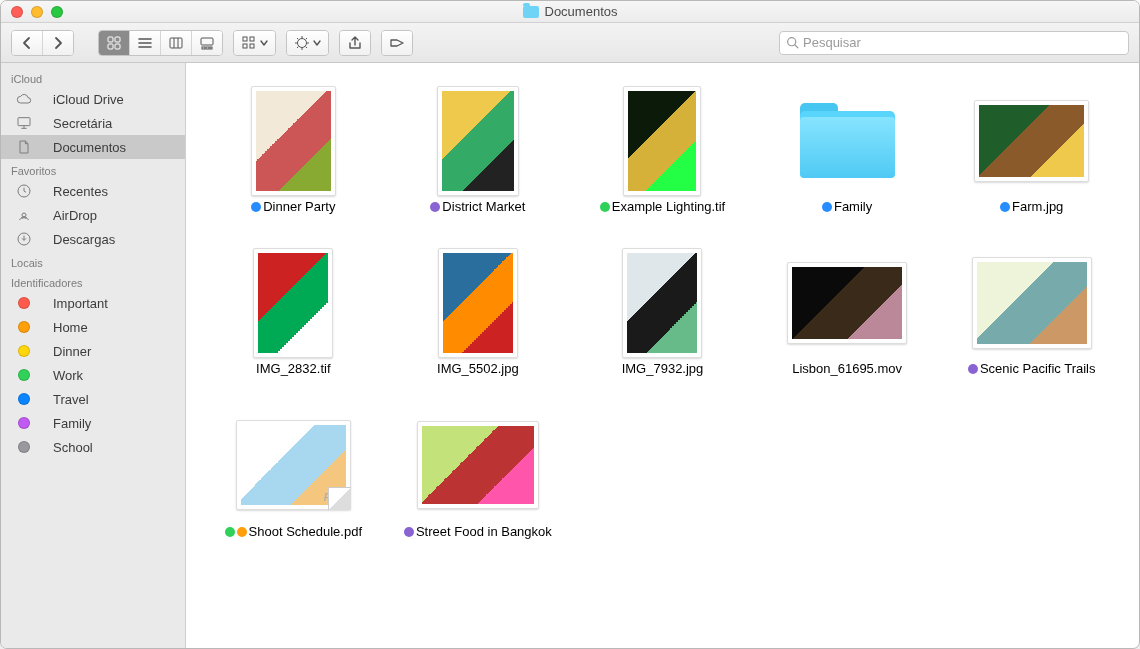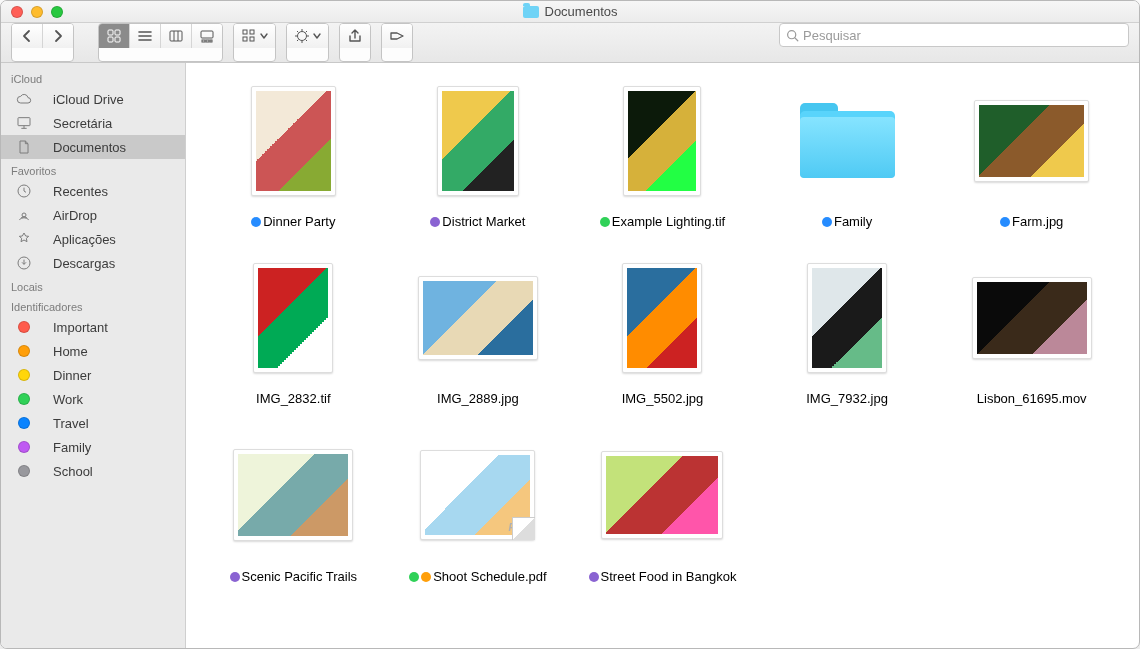--- a/index.html
+++ b/index.html
@@ -20,21 +20,21 @@
   .traffic { display:flex; gap:8px; padding-left:10px; }
   .traffic .dot { width:12px; height:12px; border-radius:50%; border:.5px solid rgba(0,0,0,.15); }
   .tl-close{background:#ff5f57}.tl-min{background:#febc2e}.tl-max{background:#28c840}
   .title { position:absolute; left:0; right:0; text-align:center; font-size:13px; color:#4a4a4a; display:flex; justify-content:center; align-items:center; gap:6px; pointer-events:none;}
   .title-folder-icon{width:16px;height:12px;border-radius:2px;background:#6fd3f6;position:relative}
   .title-folder-icon:before{content:"";position:absolute;top:-3px;left:0;width:7px;height:3px;background:#6fd3f6;border-radius:2px 2px 0 0}
 
   
   .toolbar {
     height:40px; background:linear-gradient(#f3f3f3,#e7e7e7);
-    border-bottom:1px solid #c8c8c8; display:flex; 
+    border-bottom:1px solid #c8c8c8; display:flex; align-items:center;
     padding:0 10px; gap:10px;
   }
   .tb-group{display:flex;border:1px solid #c4c4c4;border-radius:4px;overflow:hidden;background:#fdfdfd}
   .tb-btn{height:24px;min-width:30px;display:flex;align-items:center;justify-content:center;font-size:13px;color:#555;background:linear-gradient(#fff,#f1f1f1);border-right:1px solid #d5d5d5;padding:0 7px;cursor:default}
   .tb-btn:last-child{border-right:none}
   .tb-btn.active{background:#8b8b8b;color:#fff}
   .tb-spacer{flex:0 0 4px}
   .tb-flex{flex:1}
   .search{display:flex;align-items:center;border:1px solid #c8c8c8;border-radius:4px;background:#fff;height:24px;width:350px;padding:0 6px;color:#9a9a9a}
   .search input{border:none;outline:none;font-size:13px;width:100%;color:#333;background:transparent}
@@ -54,21 +54,21 @@
   .sb-icon{width:18px;height:18px;display:flex;align-items:center;justify-content:center;color:#7c7c7c}
   .sb-icon svg{width:16px;height:16px;stroke:#7c7c7c;fill:none;stroke-width:1.5}
   .tag-dot{width:12px;height:12px;border-radius:50%;border:.5px solid rgba(0,0,0,.15)}
 
   .content{flex:1;overflow:auto;padding:20px 25px}
   .grid{display:grid;grid-template-columns:repeat(5,1fr);gap:30px 20px}
   .item{display:flex;flex-direction:column;align-items:center;text-align:center}
   .thumb-wrap{height:115px;display:flex;align-items:center;justify-content:center}
   .thumb{background:#fff;border:1px solid #ddd;border-radius:2px;box-shadow:0 1px 2px rgba(0,0,0,.15);padding:4px;position:relative}
   .thumb-inner{background:#888;display:block}
-  .label-row{display:flex;align-items:flex-start;justify-content:center;gap:2px;margin-top:16px;font-size:13px;line-height:1.25;max-width:160px}
+  .label-row{display:flex;align-items:flex-start;justify-content:center;gap:2px;margin-top:1px;font-size:13px;line-height:1.25;max-width:160px}
   .label-tags{display:flex;gap:2px;padding-top:3px}
   .label-tag{width:10px;height:10px;border-radius:50%}
   .label-text{color:#000;word-break:break-word}
 
   .folder-thumb{width:95px;height:75px;position:relative}
   .folder-back{position:absolute;inset:8px 0 0 0;background:#59d4fb;border-radius:5px}
   .folder-tab{position:absolute;top:0;left:0;width:38px;height:16px;background:#46c6f0;border-radius:5px 5px 0 0}
   .folder-front{position:absolute;inset:14px 0 0 0;background:linear-gradient(#86e4ff,#4fcaf4);border-radius:4px}
 
   .page-curl::after{
@@ -242,28 +242,20 @@
             <svg viewBox="0 0 24 24">
               <circle cx="12" cy="12" r="3"></circle>
               <path d="M5 19a10 10 0 0114 0M7.5 16.5a6.5 6.5 0 019 0"></path>
             </svg>
           </span>
           <span>AirDrop</span>
         </div>
         <div class="sb-item">
           <span class="sb-icon">
             <svg viewBox="0 0 24 24">
-              <path d="M12 3l2.5 4.5L19 8l-3.5 3 1 5L12 13.5 7.5 16l1-5L5 8l4.5-.5z"></path>
-            </svg>
-          </span>
-          <span>Aplicações</span>
-        </div>
-        <div class="sb-item">
-          <span class="sb-icon">
-            <svg viewBox="0 0 24 24">
               <circle cx="12" cy="12" r="9"></circle>
               <path d="M12 7v7M9 11l3 3 3-3"></path>
             </svg>
           </span>
           <span>Descargas</span>
         </div>
         <div class="sb-section-title">Locais</div>
         <div class="sb-section-title">Identificadores</div>
         <div class="sb-item">
           <span class="sb-icon">
@@ -384,31 +376,20 @@
               </div>
             </div>
     <div class="label-row">
 
       <span class="label-text">IMG_2832.tif</span>
     </div>
           </div>
           <div class="item">
     <div class="thumb-wrap">
               <div class="thumb">
-                <span class="thumb-inner" style="width:110px;height:74px;background:linear-gradient(135deg,#6fb3e0 0%,#6fb3e0 40%,#e8d9b5 40%,#e8d9b5 70%,#2a6e9e 70%)"></span>
-              </div>
-            </div>
-    <div class="label-row">
-
-      <span class="label-text">IMG_2889.jpg</span>
-    </div>
-          </div>
-          <div class="item">
-    <div class="thumb-wrap">
-              <div class="thumb">
                 <span class="thumb-inner" style="width:70px;height:100px;background:linear-gradient(135deg,#2a6e9e 0%,#2a6e9e 40%,#ff8c00 40%,#ff8c00 70%,#c22 70%)"></span>
               </div>
             </div>
     <div class="label-row">
 
       <span class="label-text">IMG_5502.jpg</span>
     </div>
           </div>
           <div class="item">
     <div class="thumb-wrap">

